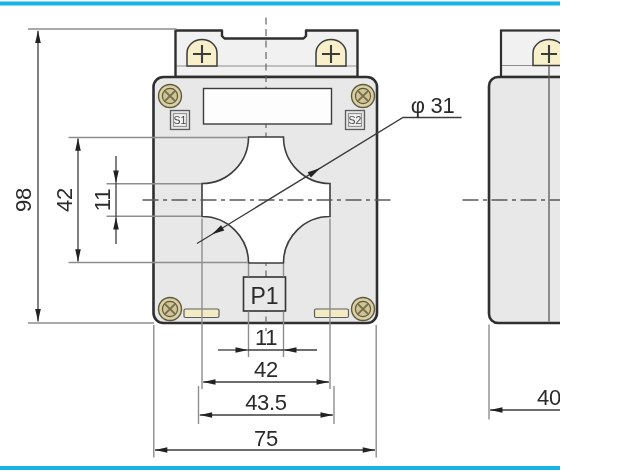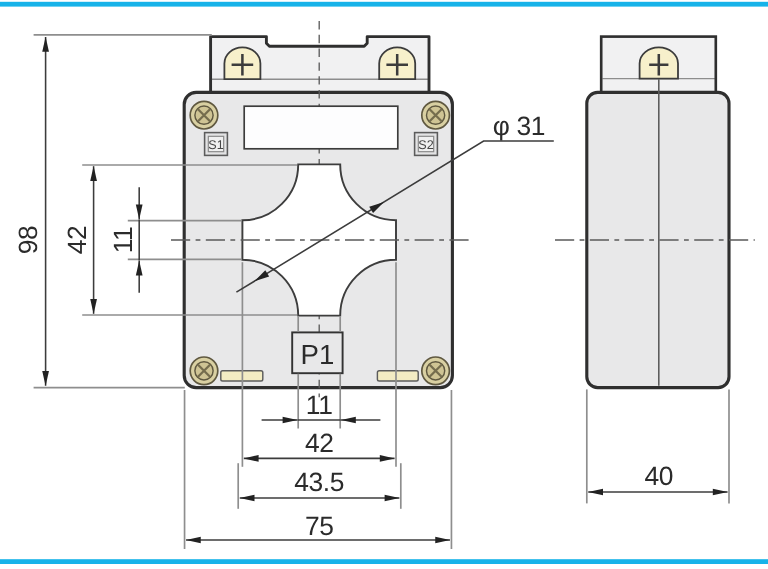--- a/index.html
+++ b/index.html
@@ -1,16 +1,16 @@
 <!DOCTYPE html>
 <html style="--accent-blue: #17b3e9; --body-fill: #e8e8e9; --panel-fill: #f1f1f2; --white-fill: #ffffff; --label-fill: #fdfdfe; --slot-fill: #f3ecc3; --dome-fill: #f7f0cb; --brass-fill: #d9d0a2; --brass-inner: #cfc494; --line-dark: #2f2f2f; --line-mid: #3c3c3c; --ext-line: #8e8e8e; --center-line: #5a5a5a; --arrow: #222222; --text: #2b2b2b; --page-bg: #ffffff;"><head>
 <meta charset="utf-8">
 <style>
   html,body{margin:0;padding:0;background:#fff;}
-  .canvas{position:relative;width:640px;height:474px;background:var(--page-bg);overflow:hidden;text-decoration:underline;}
+  .canvas{position:relative;width:560px;height:474px;background:var(--page-bg);overflow:hidden;text-decoration:underline;}
   svg{display:block;}
   text{font-family:"Liberation Sans",sans-serif;fill:var(--text);}
   .dim-t{font-size:22px;letter-spacing:-0.3px;}
   .sm-t{font-size:10.5px;fill:#474747;}
   .p1-t{font-size:23px;}
   .blue{fill:var(--accent-blue);}
   .f-body{fill:var(--body-fill);}
   .f-panel{fill:var(--panel-fill);}
   .f-white{fill:var(--white-fill);}
   .f-label{fill:var(--label-fill);}

